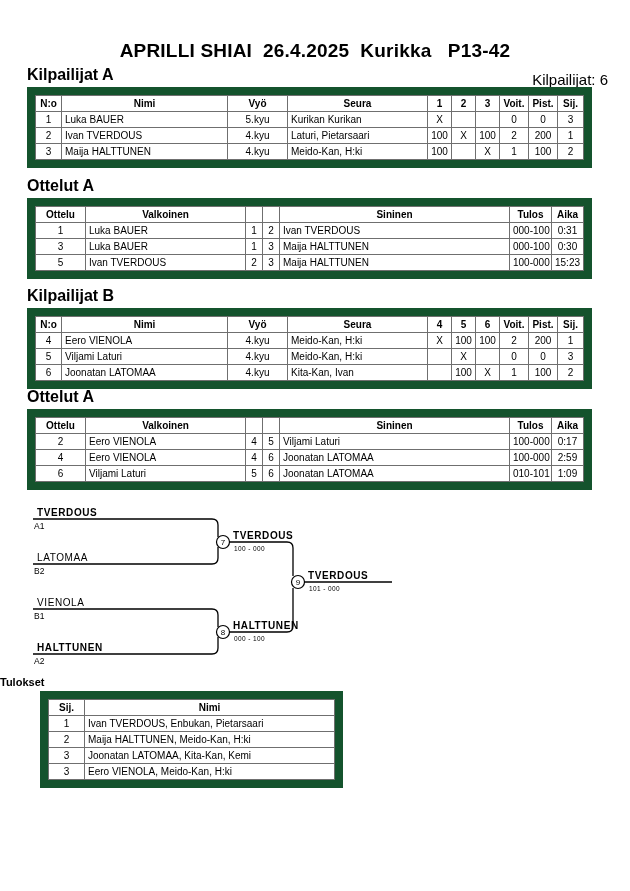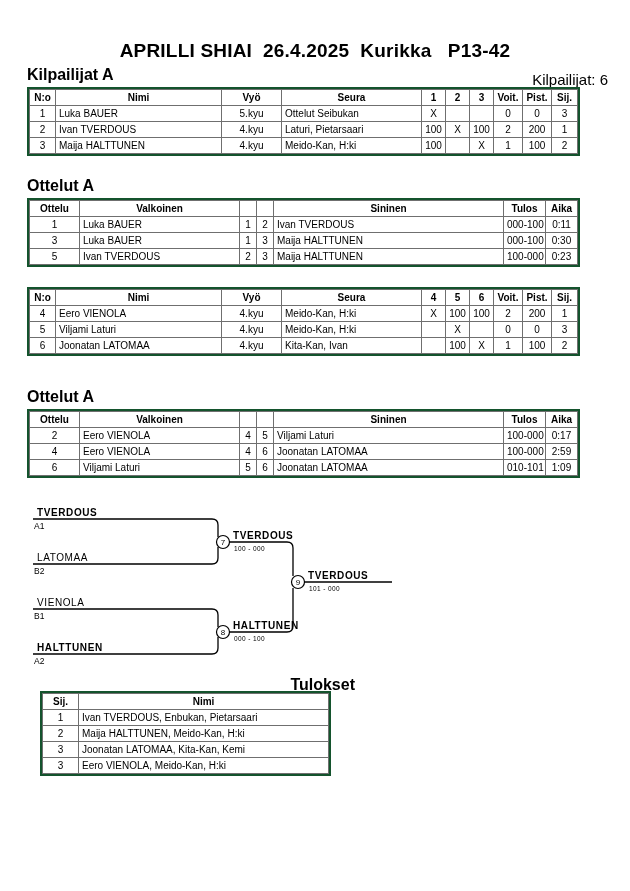--- a/index.html
+++ b/index.html
@@ -58,21 +58,21 @@
     overflow: hidden;
     white-space: nowrap;
     line-height: 14px;
   }
   table.grid th {
     font-weight: bold;
     text-align: center;
   }
   
   .framed {
-    border: 2px solid #14532d;
+    border: 8px solid #14532d;
     display: inline-block;
     padding: 0;
     background: #fff;
   }
   .framed table.grid { border-collapse: collapse; }
 
   .c { text-align: center; }
   .l { text-align: left; }
   .b { font-weight: bold; }
 
@@ -104,22 +104,22 @@
   .bk-score {
     font-family: "Liberation Sans", sans-serif;
     font-size: 6.5px;
     letter-spacing: 0.4px;
   }
 
   .results-caption {
     position: absolute;
     left: 0; top: 676px;
     width: 355px;
-    text-align: right;
-    font-size: 16px;
+    text-align: left;
+    font-size: 11px;
     font-weight: bold;
   }
 </style>
 </head>
 <body>
 
 <div class="doc-title">APRILLI SHIAI  26.4.2025  Kurikka   P13-42</div>
 <div class="entrant-count">Kilpailijat: 6</div>
 
 <div class="tbl-wrap" style="left:27px; top:66px; width:552px;">
@@ -150,21 +150,21 @@
           <th class="sepl">Voit.</th>
           <th>Pist.</th>
           <th>Sij.</th>
         </tr>
       </thead>
       <tbody>
         <tr>
           <td class="c">1</td>
           <td class="l">Luka BAUER</td>
           <td class="c">5.kyu</td>
-          <td class="l">Ottelut Seibukan</td>
+          <td class="l">Kurikan Kurikan</td>
           <td class="c">X</td>
           <td class="c"></td>
           <td class="c"></td>
           <td class="c sepl">0</td>
           <td class="c">0</td>
           <td class="c">3</td>
         </tr>
         <tr>
           <td class="c">2</td>
           <td class="l">Ivan TVERDOUS</td>
@@ -219,46 +219,47 @@
         </tr>
       </thead>
       <tbody>
         <tr>
           <td class="c">1</td>
           <td class="l">Luka BAUER</td>
           <td class="c">1</td>
           <td class="c">2</td>
           <td class="l b">Ivan TVERDOUS</td>
           <td class="c">000-100</td>
-          <td class="c">0:11</td>
+          <td class="c">0:31</td>
         </tr>
         <tr>
           <td class="c">3</td>
           <td class="l">Luka BAUER</td>
           <td class="c">1</td>
           <td class="c">3</td>
           <td class="l b">Maija HALTTUNEN</td>
           <td class="c">000-100</td>
           <td class="c">0:30</td>
         </tr>
         <tr>
           <td class="c">5</td>
           <td class="l b">Ivan TVERDOUS</td>
           <td class="c">2</td>
           <td class="c">3</td>
           <td class="l">Maija HALTTUNEN</td>
           <td class="c">100-000</td>
-          <td class="c">0:23</td>
+          <td class="c">15:23</td>
         </tr>
       </tbody>
     </table>
   </div>
 </div>
 
 <div class="tbl-wrap" style="left:27px; top:287px; width:552px;">
+  <div class="section-caption">Kilpailijat B</div>
   <div class="framed">
     <table class="grid" style="width:548px;">
       <colgroup>
         <col style="width:26px">
           <col style="width:166px">
           <col style="width:60px">
           <col style="width:140px">
         <col style="width:24px">
           <col style="width:24px">
           <col style="width:24px">

